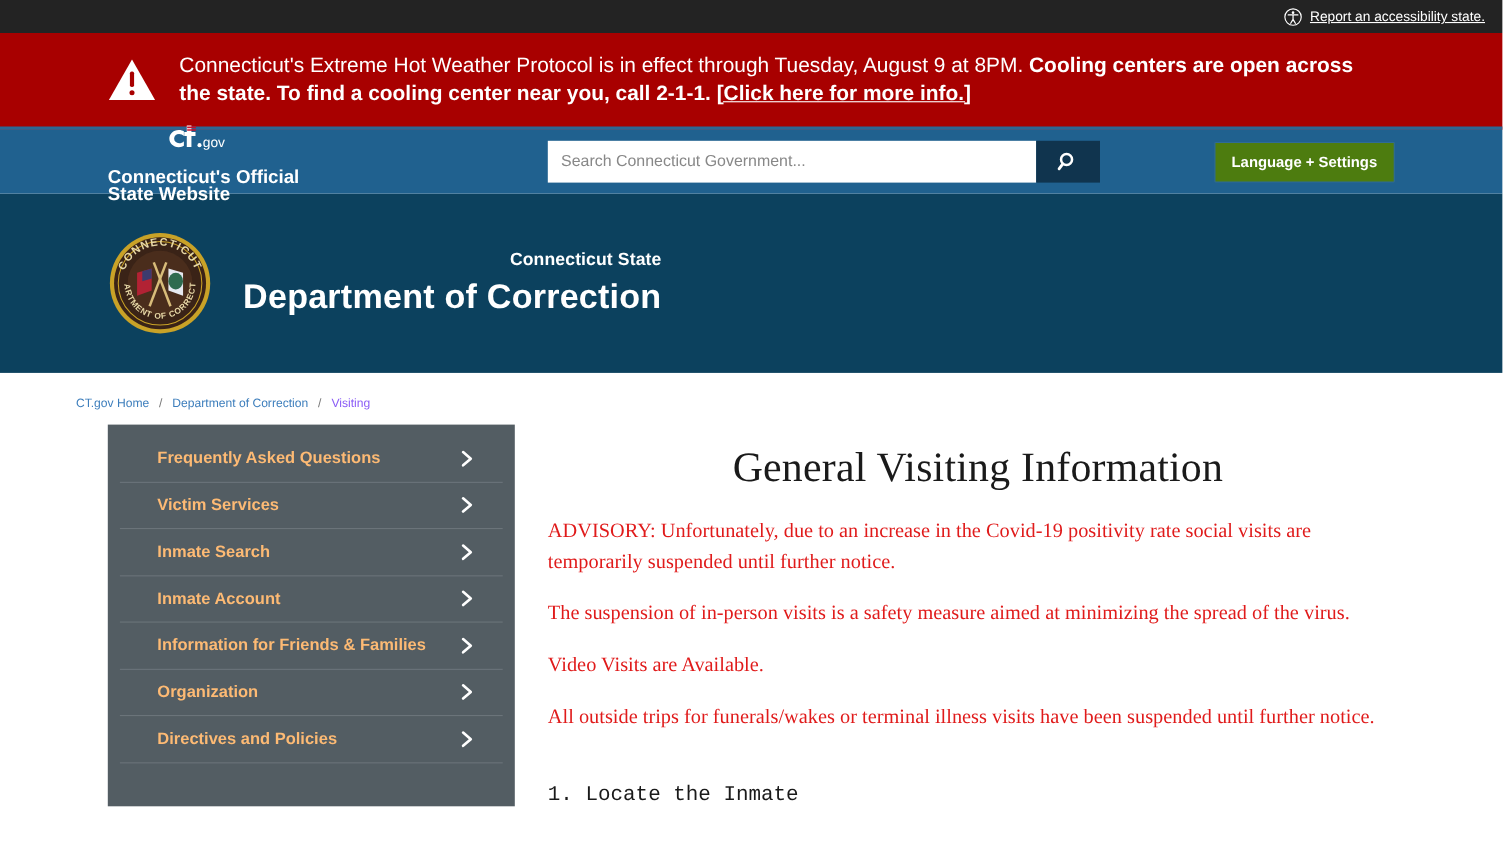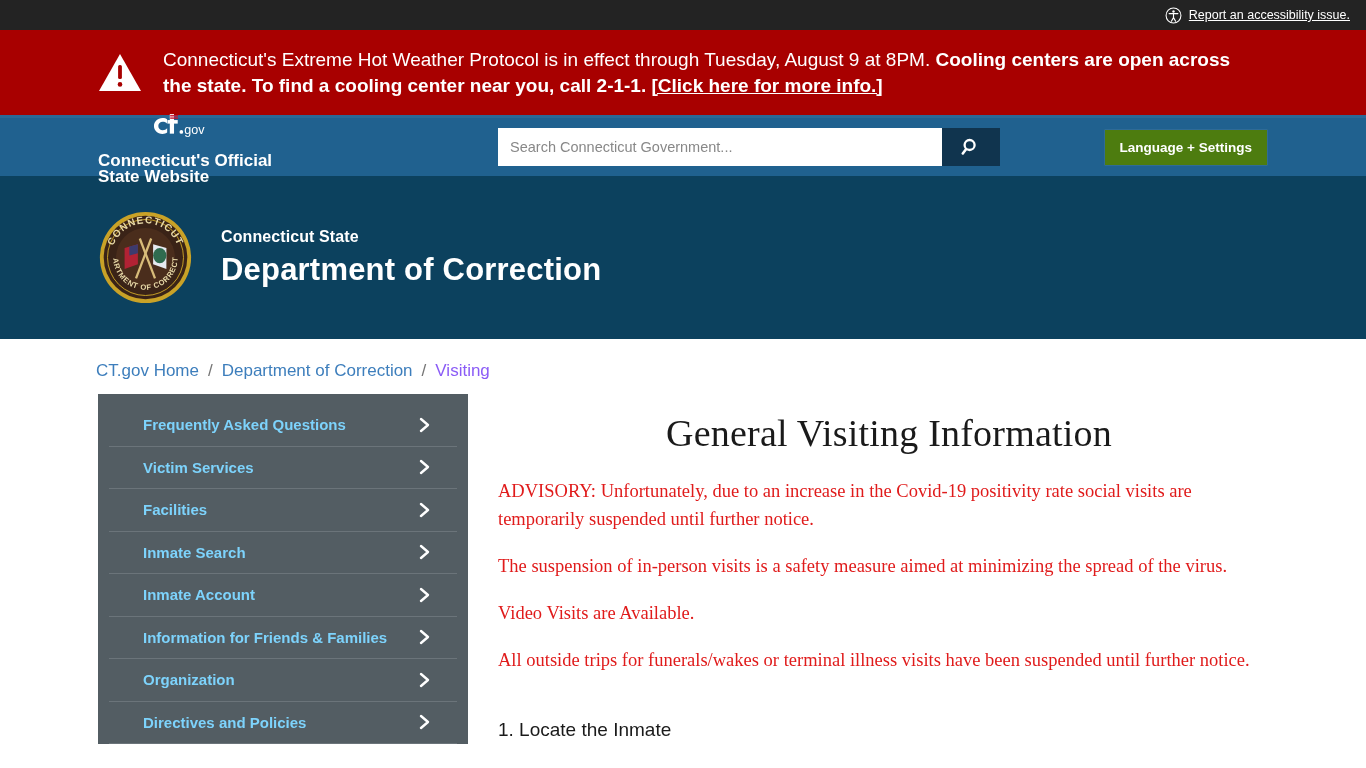--- a/index.html
+++ b/index.html
@@ -68,75 +68,75 @@
     font-family: "Liberation Sans", sans-serif;
   }
 
   
   .agency {
     background: #0c415e; height: 163px;
     display: flex; align-items: center; padding: 0 98px;
   }
   .seal { width: 95px; height: 95px; flex: 0 0 95px; }
   .agency-text { margin-left: 28px; color: #ffffff; }
-  .agency-sup { font-size: 16px; font-weight: 700; letter-spacing: .1px; }
+  .agency-sup { font-size: 16px; font-weight: 700; letter-spacing: .1px; text-align: right; }
   .agency-name { font-size: 31px; font-weight: 700; margin-top: 6px; letter-spacing: .2px; }
 
   
   .crumbs {
-    padding: 22px 0 0 96px; font-size: 17px; color: #333;
+    padding: 22px 0 0 69px; font-size: 11px; color: #333;
     display: flex; align-items: center; gap: 9px;
   }
   .crumbs a { color: #3d7ebc; text-decoration: none; }
   .crumbs .sep { color: #767676; }
   .crumbs .current { color: #8b5cf6; }
 
   
   .columns { display: flex; padding-left: 98px; margin-top: 13px; }
   .sidebar {
     width: 370px; background: #535d63; flex: 0 0 370px;
     padding-top: 10px;
   }
   .side-item {
     display: flex; align-items: center; justify-content: space-between;
     height: 42.5px; padding: 0 26px 0 34px;
-    color: #7dd3fc; font-size: 15px; font-weight: 700;
+    color: #fdba74; font-size: 15px; font-weight: 700;
     border-bottom: 1px solid #6b747a; cursor: pointer;
     margin: 0 11px;
   }
   .side-item:first-child { border-top: none; }
   .chev { width: 13px; height: 16px; flex: 0 0 13px; }
 
   .main { flex: 1; padding: 0 86px 0 30px; }
   .page-title {
     text-align: center; font-size: 38px; font-weight: 400;
     color: #1a1a1a; font-family: "Liberation Serif", serif;
     letter-spacing: .2px; margin-top: 17px;
   }
   .advisory {
     color: #e01b1b; font-size: 18.5px; line-height: 28px;
     margin-top: 22px; font-family: "Liberation Serif", serif;
   }
   .advisory + .advisory { margin-top: 19px; }
   .step {
     color: #1a1a1a; font-size: 19px; margin-top: 45px;
-    font-family: Liberation Sans, sans-serif;
+    font-family: Liberation Mono, monospace;
   }
 </style>
 </head>
 <body>
 
 <div class="topbar">
   <a class="access-link" href="#">
     <svg class="a11y-icon" viewBox="0 0 24 24">
       <circle cx="12" cy="12" r="10.5" fill="none" stroke="#ffffff" stroke-width="1.5"></circle>
       <circle cx="12" cy="6.4" r="1.7" fill="#ffffff"></circle>
       <path d="M5.8 9.3 H18.2 M12 9.6 V15 M12 15 L9 20 M12 15 L15 20" stroke="#ffffff" stroke-width="1.6" fill="none" stroke-linecap="round"></path>
     </svg>
-    <span class="label">Report an accessibility issue.</span>
+    <span class="label">Report an accessibility state.</span>
   </a>
 </div>
 
 <div class="alert">
   <svg class="alert-icon" viewBox="0 0 46 42">
     <path d="M23 2 L44 39 L2 39 Z" fill="#ffffff"></path>
     <rect x="21.1" y="13" width="3.8" height="14" rx="1.6" fill="#a80000"></rect>
     <circle cx="23" cy="32.4" r="2.3" fill="#a80000"></circle>
   </svg>
   <div class="alert-text">
@@ -220,26 +220,20 @@
           <path d="M3 2 L10 8 L3 14" fill="none" stroke="#ffffff" stroke-width="2.4" stroke-linecap="round" stroke-linejoin="round"></path>
         </svg>
     </div>
     <div class="side-item">
       <span>Victim Services</span>
       <svg class="chev" viewBox="0 0 13 16">
           <path d="M3 2 L10 8 L3 14" fill="none" stroke="#ffffff" stroke-width="2.4" stroke-linecap="round" stroke-linejoin="round"></path>
         </svg>
     </div>
     <div class="side-item">
-      <span>Facilities</span>
-      <svg class="chev" viewBox="0 0 13 16">
-          <path d="M3 2 L10 8 L3 14" fill="none" stroke="#ffffff" stroke-width="2.4" stroke-linecap="round" stroke-linejoin="round"></path>
-        </svg>
-    </div>
-    <div class="side-item">
       <span>Inmate Search</span>
       <svg class="chev" viewBox="0 0 13 16">
           <path d="M3 2 L10 8 L3 14" fill="none" stroke="#ffffff" stroke-width="2.4" stroke-linecap="round" stroke-linejoin="round"></path>
         </svg>
     </div>
     <div class="side-item">
       <span>Inmate Account</span>
       <svg class="chev" viewBox="0 0 13 16">
           <path d="M3 2 L10 8 L3 14" fill="none" stroke="#ffffff" stroke-width="2.4" stroke-linecap="round" stroke-linejoin="round"></path>
         </svg>

